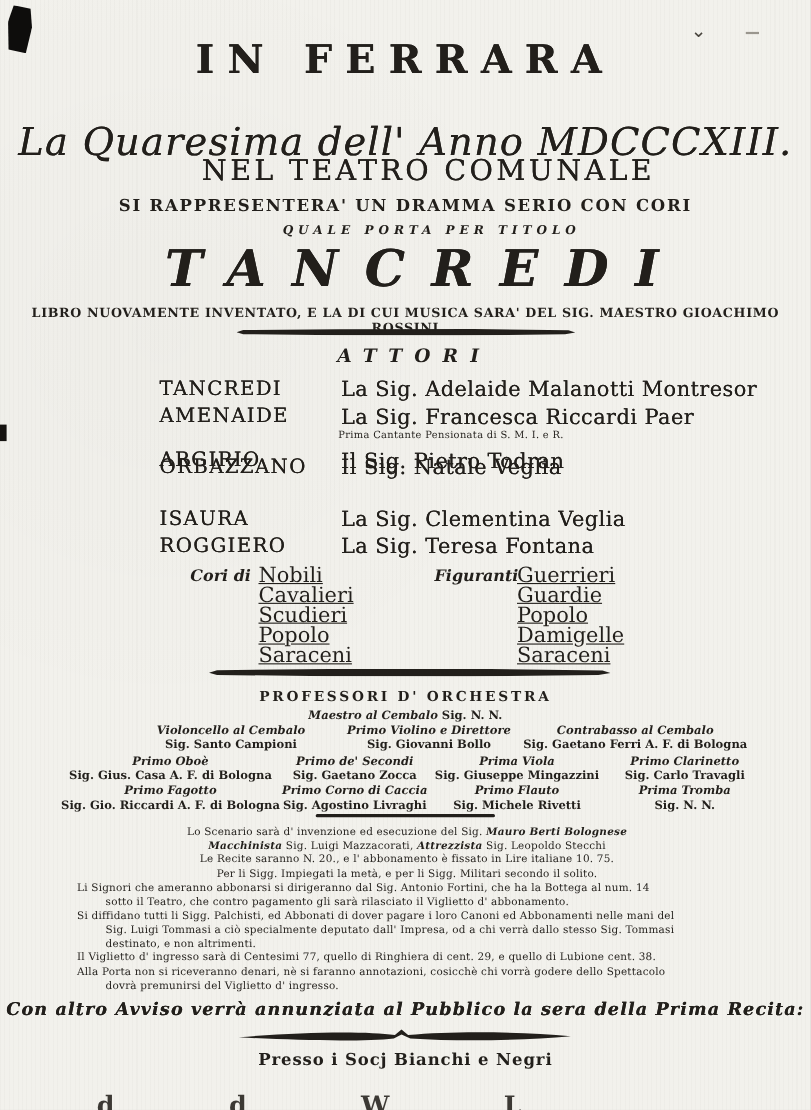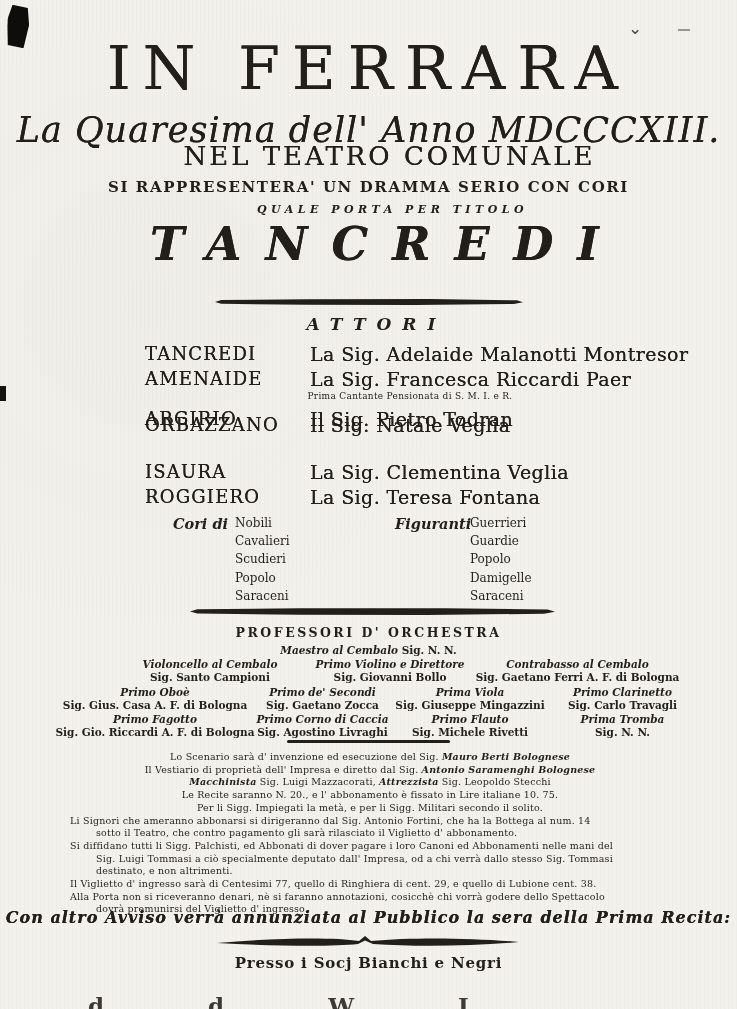--- a/index.html
+++ b/index.html
@@ -8,36 +8,36 @@
     position:relative;width:737px;height:1009px;margin:0 auto;overflow:hidden;
     background:
       repeating-linear-gradient(90deg, rgba(120,115,105,0.035) 0 1px, rgba(0,0,0,0) 1px 4px),
       radial-gradient(circle at 20% 30%, rgba(0,0,0,0.015), rgba(0,0,0,0) 40%),
       var(--paper);
     color:var(--ink);
     font-family:"DejaVu Serif","Liberation Serif",serif;
   }
   .abs{position:absolute;left:0;width:737px;}
   .ctr{text-align:center;}
-  .city{font-size:60px;font-weight:normal;letter-spacing:12px;text-shadow:0 0 .6px var(--ink);}
+  .city{font-size:36px;font-weight:bold;letter-spacing:12px;text-shadow:0 0 .6px var(--ink);}
   .season{font-size:35px;font-style:italic;letter-spacing:1px;text-shadow:0 0 .5px var(--ink);}
   .theater{font-size:26px;letter-spacing:3px;text-shadow:0 0 .4px var(--ink);}
   .announce{font-size:15px;letter-spacing:1.6px;font-weight:bold;}
   .kicker{font-size:11px;font-style:italic;font-weight:bold;letter-spacing:4.5px;}
   .optitle{font-size:46px;font-style:italic;font-weight:bold;letter-spacing:24px;padding-left:18px;text-shadow:0 0 .6px var(--ink);}
   .libretto{font-size:11.5px;font-weight:bold;letter-spacing:.6px;}
   .attori{font-size:17px;font-style:italic;font-weight:bold;letter-spacing:11px;padding-left:8px;}
   .rule{background:var(--ink);position:absolute;}
   .rule-thick{clip-path:polygon(0 50%,2% 18%,30% 4%,70% 2%,98% 22%,100% 55%,97% 82%,65% 100%,30% 96%,2% 80%);}
   .cast-row{position:absolute;left:145px;display:flex;white-space:nowrap;}
   .role{width:165px;font-size:18px;letter-spacing:1.2px;text-shadow:0 0 .4px var(--ink);}
   .performer{font-size:19px;letter-spacing:.4px;text-shadow:0 0 .3px var(--ink);}
   .cast-note{position:absolute;left:270px;width:280px;text-align:center;font-size:9px;letter-spacing:.3px;}
   .gr-label{position:absolute;font-size:14.5px;font-style:italic;font-weight:bold;white-space:nowrap;}
-  .gr-list{position:absolute;margin:0;padding:0;list-style:none;font-size:12px;line-height:18.2px;}
+  .gr-list{position:absolute;margin:0;padding:0;list-style:none;font-size:19px;line-height:18.2px;text-decoration:underline;}
   .orch-h{font-size:12.5px;font-weight:bold;letter-spacing:2.5px;}
   .maestro{font-size:11px;}
   .ocell{position:absolute;text-align:center;white-space:nowrap;}
   .otitle{font-size:10.5px;font-style:italic;font-weight:bold;line-height:13px;}
   .oname{font-size:10.5px;font-weight:bold;line-height:13.5px;}
   .notices{position:absolute;left:70px;top:751px;width:600px;font-size:9.5px;line-height:12.7px;letter-spacing:.2px;}
   .notices p{margin:0;}
   .nc{text-align:center;}
   .nl{margin-left:78px;width:522px;padding-left:26px;text-indent:-26px;text-align:left;}
   .nem{font-style:italic;font-weight:bold;}
@@ -61,20 +61,21 @@
   <div class="edge-tick"></div>
   <div class="check">⌄</div>
   <div class="dash"></div>
 
   <div class="abs ctr city" style="top:33px;">IN FERRARA</div>
   <div class="abs ctr season" style="top:110px;">La Quaresima dell' Anno MDCCCXIII.</div>
   <div class="abs ctr theater" style="top:141px;padding-left:21px;">NEL TEATRO COMUNALE</div>
   <div class="abs ctr announce" style="top:178px;">SI RAPPRESENTERA' UN DRAMMA SERIO CON CORI</div>
   <div class="abs ctr kicker" style="top:203px;padding-left:24px;">QUALE PORTA PER TITOLO</div>
   <div class="abs ctr optitle" style="top:217px;">TANCREDI</div>
+  <div class="abs ctr libretto" style="top:277px;">LIBRO NUOVAMENTE INVENTATO, E LA DI CUI MUSICA SARA' DEL SIG. MAESTRO GIOACHIMO ROSSINI</div>
 
   <div class="rule rule-thick" style="left:215px;top:299px;width:308px;height:6px;"></div>
 
   <div class="abs ctr attori" style="top:314px;">ATTORI</div>
 
   <div class="cast-row" style="top:343px;">
     <span class="role">TANCREDI</span>
     <span class="performer">La Sig. Adelaide Malanotti Montresor</span>
   </div>
   <div class="cast-row" style="top:368px;">
@@ -170,21 +171,20 @@
     <div class="ocell" style="left:525px;top:55px;width:195px;">
       <div class="otitle">Prima Tromba</div>
       <div class="oname">Sig. N. N.</div>
     </div>
   </div>
 
   <div class="rule" style="left:287px;top:740px;width:163px;height:2.5px;border-radius:2px;"></div>
 
   <div class="notices">
     <p class="nc"><span>Lo Scenario sarà d' invenzione ed esecuzione del Sig. </span><span class="nem">Mauro Berti Bolognese</span></p>
-    <p class="nc"><span>Il Vestiario di proprietà dell' Impresa e diretto dal Sig. </span><span class="nem">Antonio Saramenghi Bolognese</span></p>
     <p class="nc"><span class="nem">Macchinista</span><span> Sig. Luigi Mazzacorati, </span><span class="nem">Attrezzista</span><span> Sig. Leopoldo Stecchi</span></p>
     <p class="nc">Le Recite saranno N. 20., e l' abbonamento è fissato in Lire italiane 10. 75.</p>
     <p class="nc">Per li Sigg. Impiegati la metà, e per li Sigg. Militari secondo il solito.</p>
     <p class="nl">Li Signori che ameranno abbonarsi si dirigeranno dal Sig. Antonio Fortini, che ha la Bottega al num. 14 sotto il Teatro, che contro pagamento gli sarà rilasciato il Viglietto d' abbonamento.</p>
     <p class="nl">Si diffidano tutti li Sigg. Palchisti, ed Abbonati di dover pagare i loro Canoni ed Abbonamenti nelle mani del Sig. Luigi Tommasi a ciò specialmente deputato dall' Impresa, od a chi verrà dallo stesso Sig. Tommasi destinato, e non altrimenti.</p>
     <p class="nl">Il Viglietto d' ingresso sarà di Centesimi 77, quello di Ringhiera di cent. 29, e quello di Lubione cent. 38.</p>
     <p class="nl">Alla Porta non si riceveranno denari, nè si faranno annotazioni, cosicchè chi vorrà godere dello Spettacolo dovrà premunirsi del Viglietto d' ingresso.</p>
   </div>
 
   <div class="abs ctr closing-line" style="top:908px;">Con altro Avviso verrà annunziata al Pubblico la sera della Prima Recita:</div>

